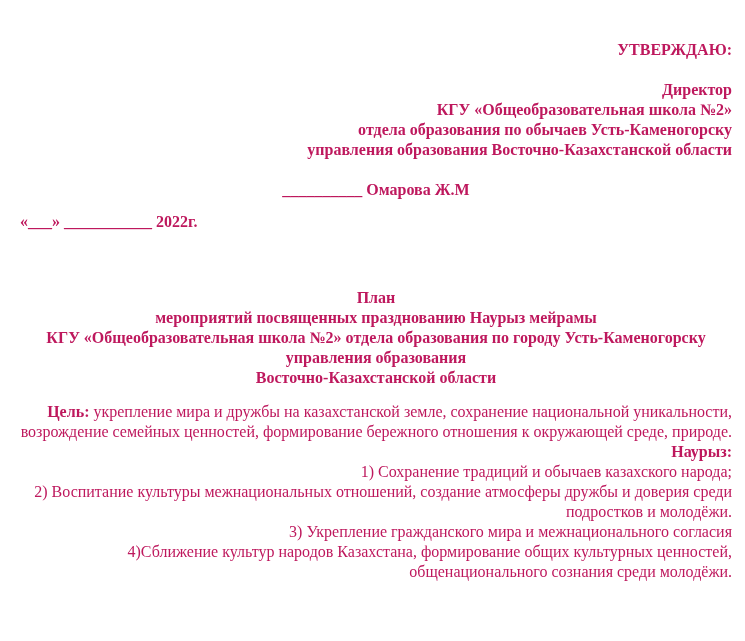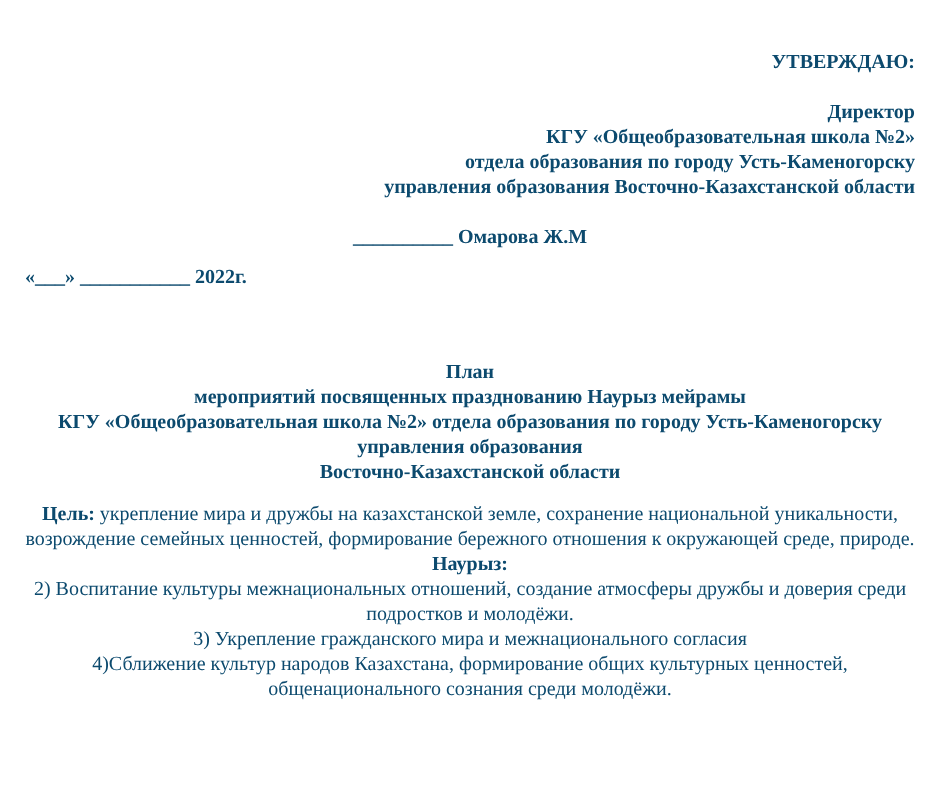--- a/index.html
+++ b/index.html
@@ -2,64 +2,65 @@
 <html><head>
 <meta charset="utf-8">
 <style>
   * { margin: 0; padding: 0; box-sizing: border-box; }
   html, body { background: #ffffff; }
   .page {
     position: relative;
     width: 745px;
     height: 641px;
     background: #ffffff;
-    color: #0c4a6e;
+    color: #be185d;
     font-family: "Liberation Serif", serif;
     font-size: 16px;
     line-height: 20px;
     padding: 40px 13px 10px 20px;
     overflow: hidden;
   }
   .b { font-weight: bold; }
   .approval { text-align: right; font-weight: bold; }
   .approval-heading { margin-bottom: 20px; }
   .sig-line { margin-top: 20px; text-align: center; }
   .date-line { margin-top: 12px; font-weight: bold; }
   .title-block { margin-top: 56px; text-align: center; font-weight: bold; }
-  .body-block { margin-top: 14px; text-align: center; }
+  .body-block { margin-top: 14px; text-align: right; }
   .body-block p { margin: 0; }
 </style>
 </head>
 <body>
 
 <div class="page">
 
   <div class="approval">
     <div class="approval-heading">УТВЕРЖДАЮ:</div>
     <div>Директор</div>
     <div>КГУ «Общеобразовательная школа №2»</div>
-    <div>отдела образования по городу Усть-Каменогорску</div>
+    <div>отдела образования по обычаев Усть-Каменогорску</div>
     <div>управления образования Восточно-Казахстанской области</div>
     <div class="sig-line">
       <span>__________</span>
       <span>Омарова Ж.М</span>
     </div>
   </div>
 
   <div class="date-line">«___» ___________ 2022г.</div>
 
   <div class="title-block">
     <div>План</div>
     <div>мероприятий посвященных празднованию Наурыз мейрамы</div>
     <div>КГУ «Общеобразовательная школа №2» отдела образования по городу Усть-Каменогорску</div>
     <div>управления образования</div>
     <div>Восточно-Казахстанской области</div>
   </div>
 
   <div class="body-block">
     <p><span class="b">Цель:</span><span> укрепление мира и дружбы на казахстанской земле, сохранение национальной уникальности, возрождение семейных ценностей, формирование бережного отношения к окружающей среде, природе.</span></p>
     <div class="b">Наурыз:</div>
+    <div>1) Сохранение традиций и обычаев казахского народа;</div>
     <div>2) Воспитание культуры межнациональных отношений, создание атмосферы дружбы и доверия среди подростков и молодёжи.</div>
     <div>3) Укрепление гражданского мира и межнационального согласия</div>
     <div>4)Сближение культур народов Казахстана, формирование общих культурных ценностей, общенационального сознания среди молодёжи.</div>
   </div>
 
 </div>
 
 </body></html>

